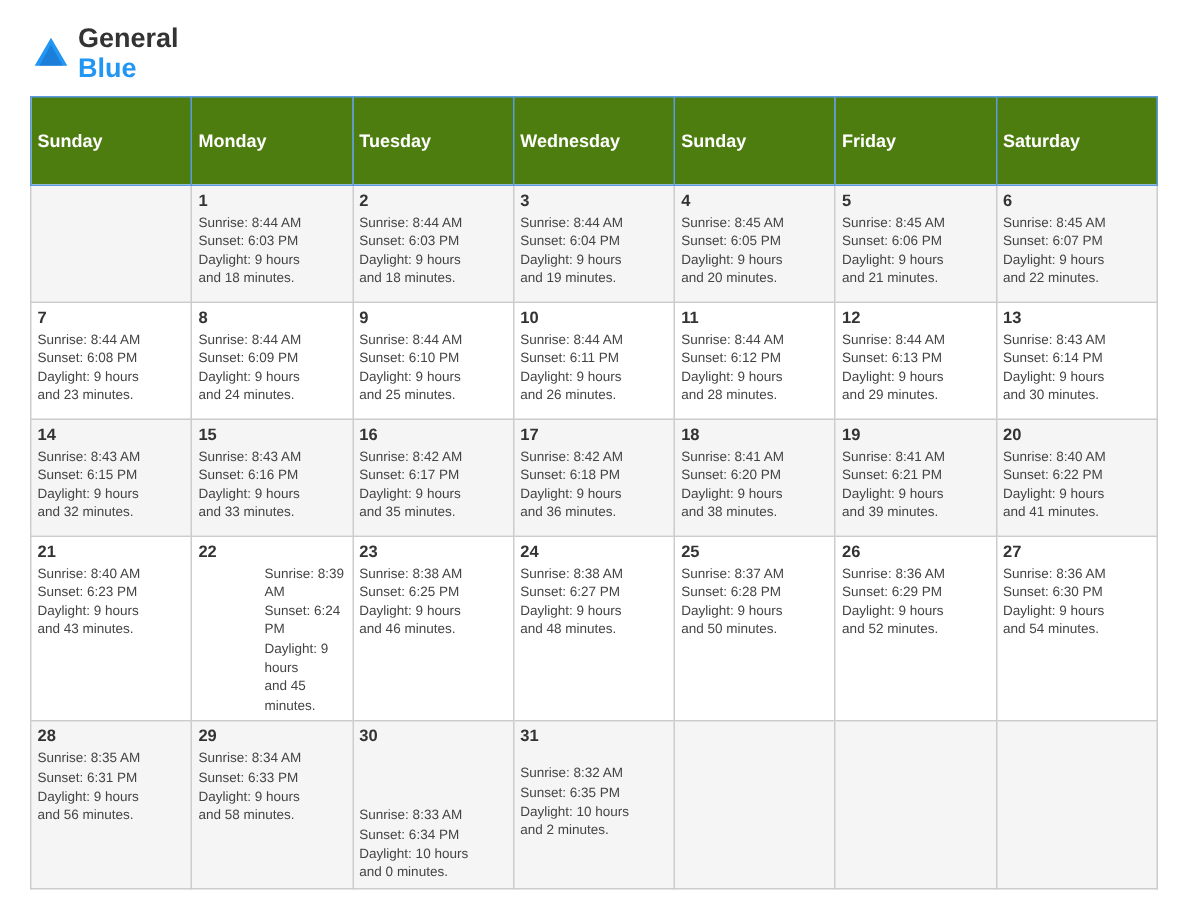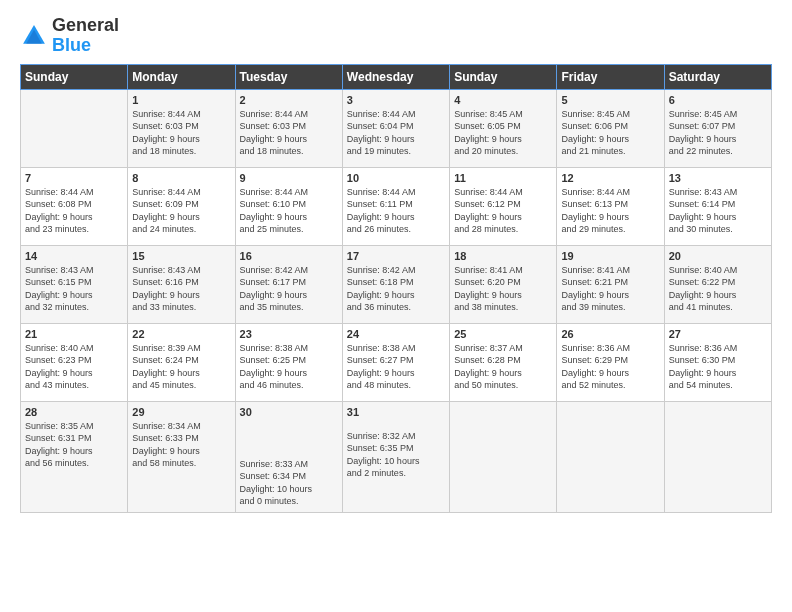--- a/index.html
+++ b/index.html
@@ -51,25 +51,25 @@
     .subtitle {
       font-size: 13px;
       color: #555;
     }
     table {
       width: 100%;
       border-collapse: collapse;
       table-layout: fixed;
     }
     thead tr th {
-      background-color: #404040;
+      background-color: #4d7c0f;
       color: #fff;
       font-size: 12px;
       font-weight: bold;
-      padding: 5px 4px;
+      padding: 22px 4px;
       text-align: left;
       border: 1px solid #5a9be5;
     }
     tbody tr td {
       border: 1px solid #ccc;
       vertical-align: top;
       padding: 4px 4px;
       font-size: 9.5px;
       color: #333;
       height: 78px;
@@ -278,21 +278,21 @@
         <tr>
           <td>
             <span class="day-num">21</span>
             <div class="day-info" style="white-space: pre-line;">Sunrise: 8:40 AM
 Sunset: 6:23 PM
 Daylight: 9 hours
 and 43 minutes.</div>
           </td>
           <td>
             <span class="day-num">22</span>
-            <div class="day-info" style="white-space: pre-line;">Sunrise: 8:39 AM
+            <div class="day-info" style="white-space: pre-line; margin-left: 44px;">Sunrise: 8:39 AM
 Sunset: 6:24 PM
 Daylight: 9 hours
 and 45 minutes.</div>
           </td>
           <td>
             <span class="day-num">23</span>
             <div class="day-info" style="white-space: pre-line;">Sunrise: 8:38 AM
 Sunset: 6:25 PM
 Daylight: 9 hours
 and 46 minutes.</div>

